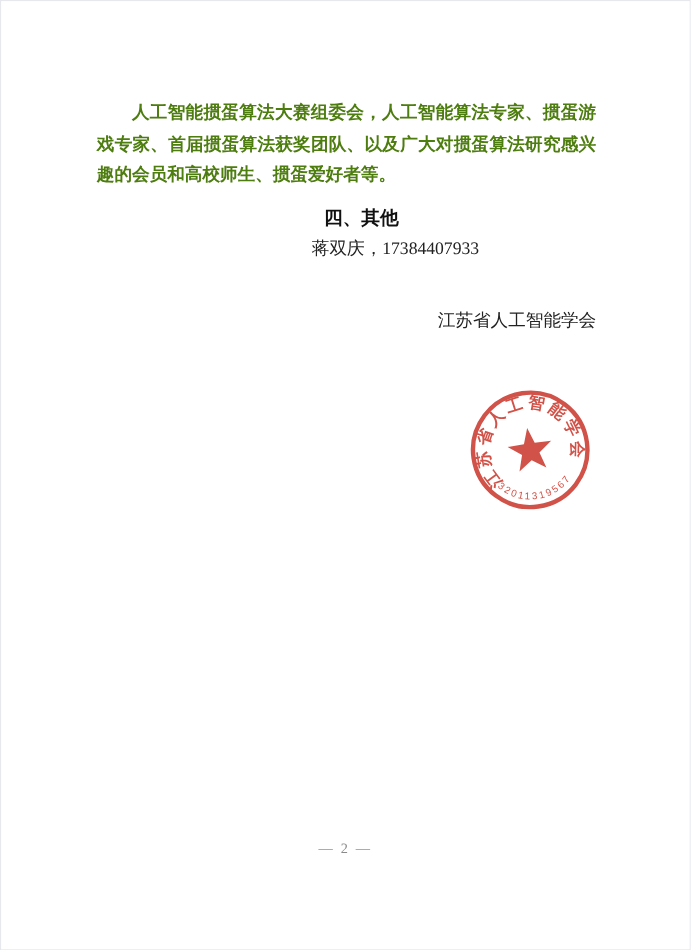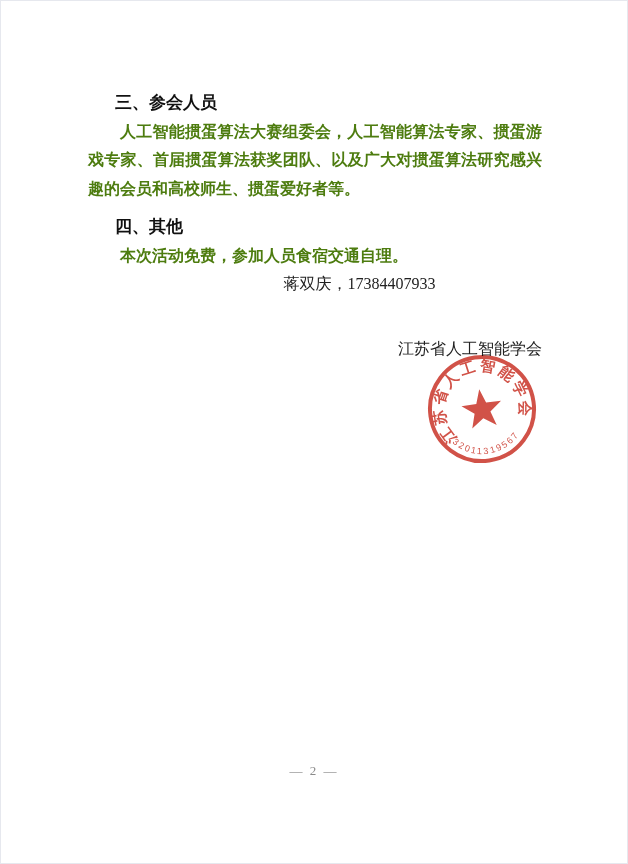--- a/index.html
+++ b/index.html
@@ -16,21 +16,21 @@
   .content {
     position:absolute; left:87px; top:88px; width:454px;
     font-size:16px; line-height:28.5px;
   }
   .sec-heading {
     font-family:"Liberation Sans","DejaVu Sans",sans-serif;
     font-weight:700; font-size:17px;
     padding-left:27px;
     color:#111111;
   }
-  .sec-heading.second { margin-top:10px; }
+  .sec-heading.second { margin-top:10px;text-align:center; }
   .body-para {
     text-align:justify;
     text-indent:32px;
     color:#4d7c0f;
     font-weight:bold;
   }
   .contact-line1 { margin-top:35px; padding-left:27px; }
   .contact-line2 { padding-left:89px;text-align:center; }
   .signature-block { margin-top:36px; text-align:right; }
   .signature-org { }
@@ -50,27 +50,25 @@
     letter-spacing:2px;
   }
 </style>
 </head>
 <body>
 
 <div class="page">
 
   <div class="content">
 
-    <div class="sec-heading">三、参会人员</div>
 
     <div class="body-para">人工智能掼蛋算法大赛组委会，人工智能算法专家、掼蛋游戏专家、首届掼蛋算法获奖团队、以及广大对掼蛋算法研究感兴趣的会员和高校师生、掼蛋爱好者等。</div>
 
     <div class="sec-heading second">四、其他</div>
 
-    <div class="body-para">本次活动免费，参加人员食宿交通自理。</div>
 
 
     <div class="contact-line2">蒋双庆，17384407933</div>
 
     <div class="signature-block">
       <div class="signature-org">江苏省人工智能学会</div>
     </div>
 
   </div>
 

